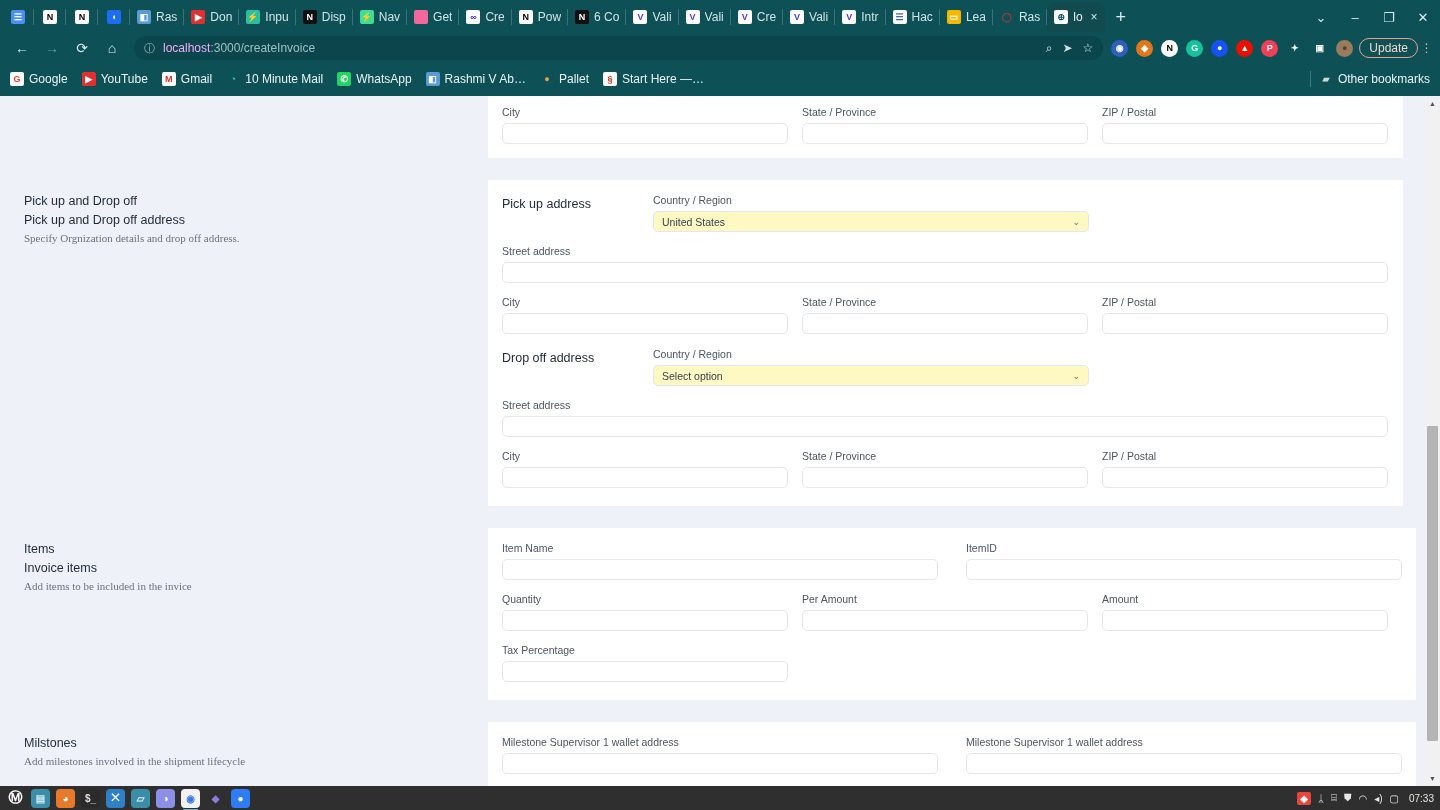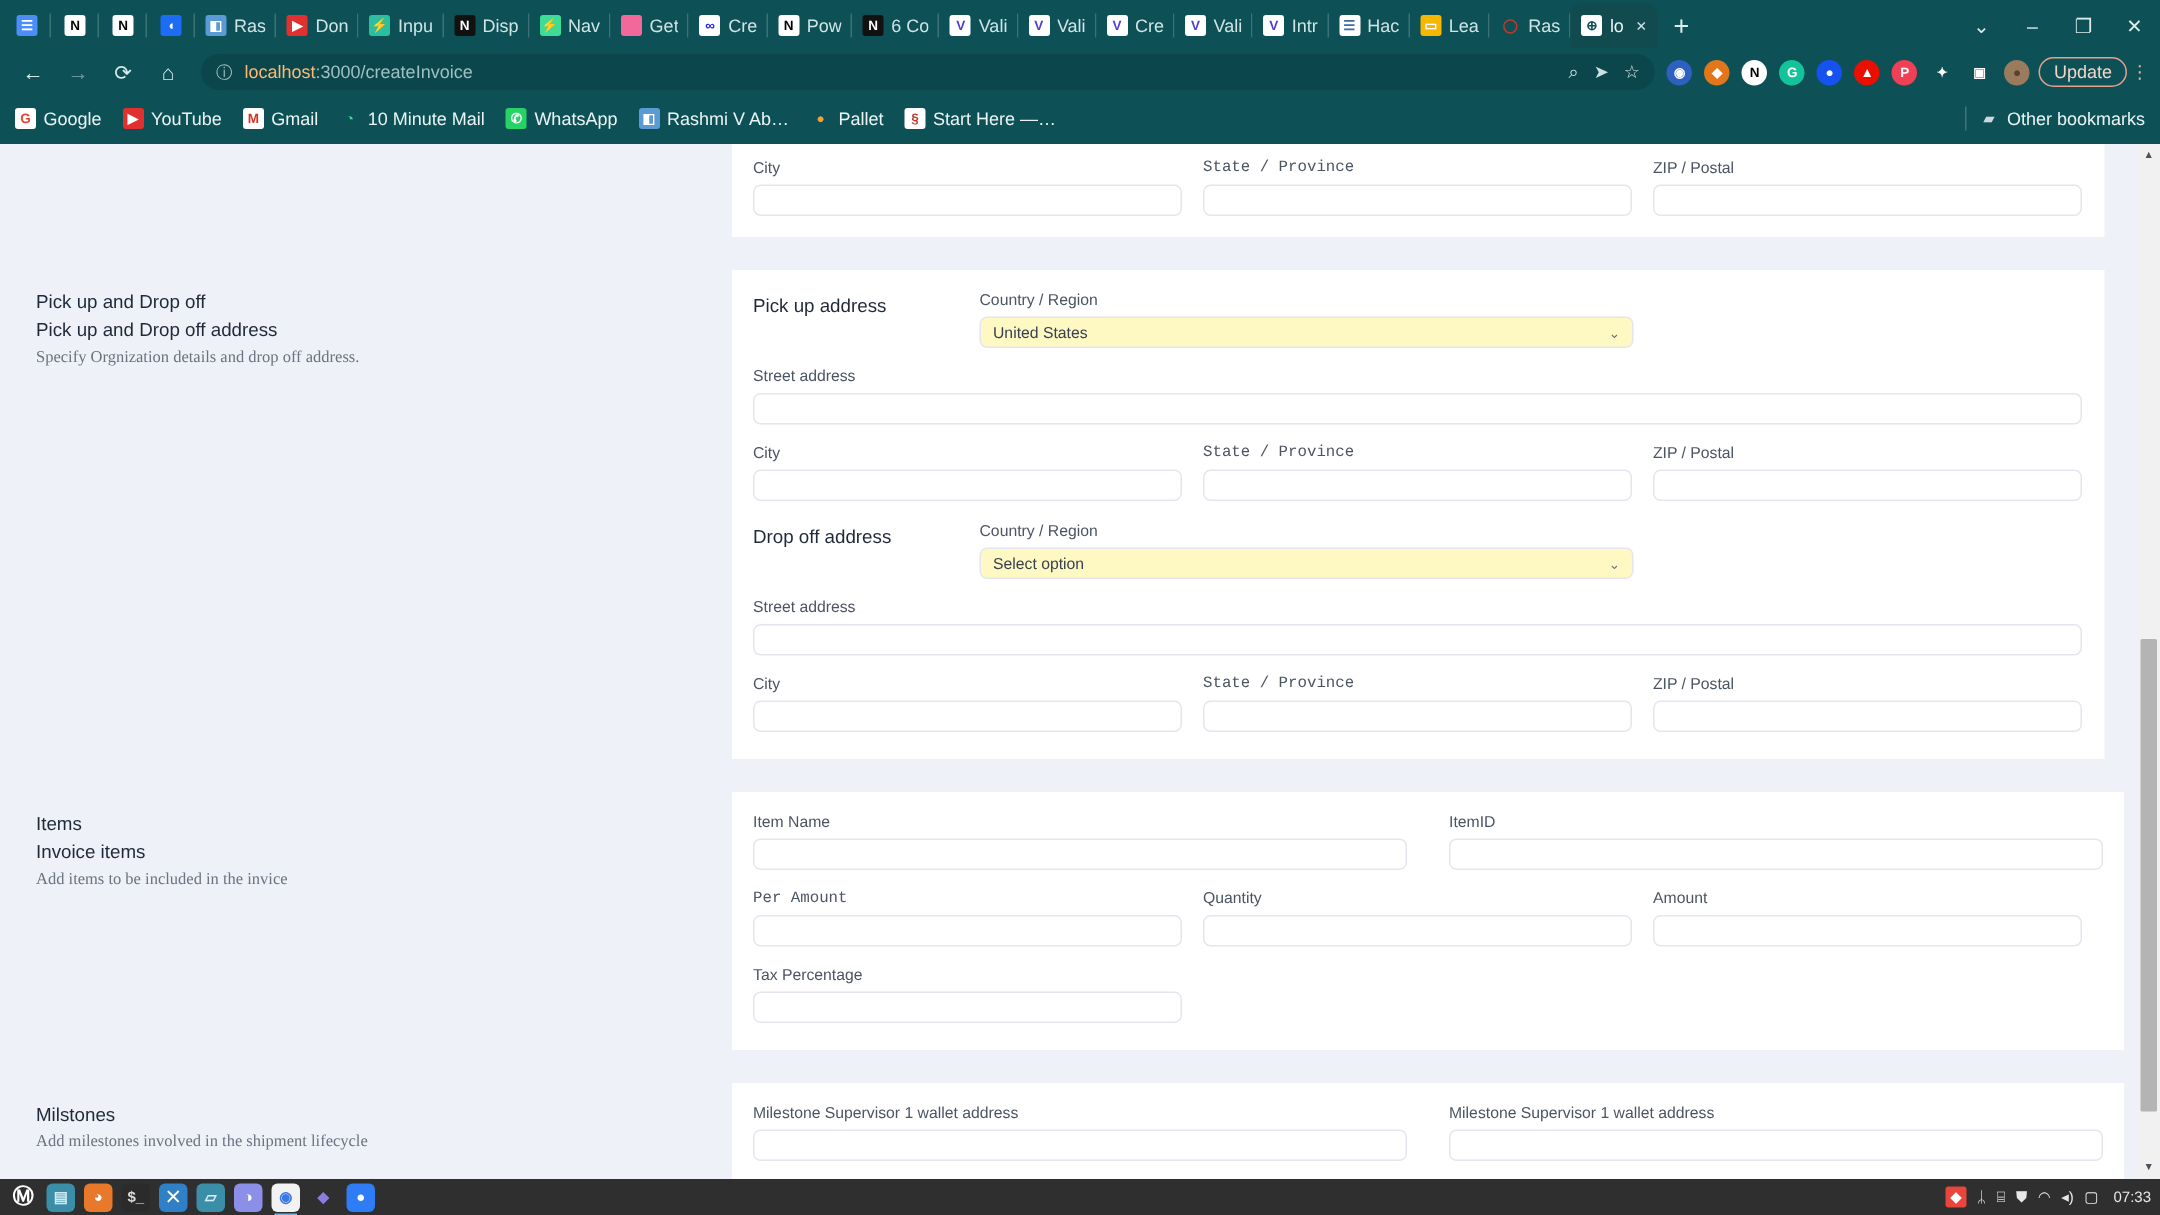--- a/index.html
+++ b/index.html
@@ -41,21 +41,21 @@
 
   .navbar { height: 32px; display: flex; align-items: center; padding: 0 8px; gap: 2px; }
   .navicon { width: 28px; height: 26px; display: flex; align-items: center;
              justify-content: center; color: #d9eaea; font-size: 14px; }
   .omnibox {
     flex: 1; height: 24px; background: #0a464b; border-radius: 13px;
     display: flex; align-items: center; padding: 0 10px; gap: 8px;
     margin: 0 6px; min-width: 0;
   }
   .omnibox .url { font-size: 12px; color: #9fc0c2; white-space: nowrap; }
-  .omnibox .url b { color: #fdba74; font-weight: normal; }
+  .omnibox .url b { color: #f0abfc; font-weight: normal; }
   .omni-right { display: flex; align-items: center; gap: 10px; margin-left: auto; }
   .omni-right span { color: #cfe1e2; font-size: 12px; }
   .ext { width: 17px; height: 17px; border-radius: 50%; display: flex;
          align-items: center; justify-content: center; font-size: 9px;
          color: #fff; font-weight: bold; flex: 0 0 17px; }
   .update {
     border: 1px solid #e6a08a; color: #f2d5c9; border-radius: 12px;
     font-size: 12px; padding: 2px 9px; margin-left: 4px;
   }
   .kebab { color: #e4b9a6; font-size: 12px; letter-spacing: -1px; width: 12px;
@@ -92,21 +92,21 @@
     height: 21px; background: #fff; border: 1px solid #e3e6ee; border-radius: 5px;
   }
   .field .sel {
     height: 21px; background: #fef9c3; border: 1px solid #e3e6ee; border-radius: 5px;
     display: flex; align-items: center; padding: 0 8px;
     font-size: 10.5px; color: #374151; position: relative;
   }
   .field .sel .chev { margin-left: auto; font-size: 9px; color: #6b7280; }
 
   .w-city   { width: 286px; flex: 0 0 286px; }
-  .w-state  { width: 286px; flex: 0 0 286px; font-family: Liberation Mono, monospace; }
+  .w-state  { width: 286px; flex: 0 0 286px; }
   .w-zip    { width: 286px; flex: 0 0 286px; }
   .w-street { width: 886px; flex: 0 0 886px; }
   .w-sel    { width: 436px; flex: 0 0 436px; }
 
   .addr-row { display: flex; align-items: flex-start; margin-bottom: 13px; }
   .addr-label { width: 151px; flex: 0 0 151px; font-size: 12.5px; color: #1f2937;
                 padding-top: 3px; }
   .rowgap { margin-bottom: 13px; }
 
   .divider { height: 22px; background: #eef1f7; }
@@ -430,26 +430,26 @@
               <label>Item Name</label>
               <div class="inp"></div>
             </div>
             <div class="field" style="width:436px;flex:0 0 436px;margin-left:14px">
               <label>ItemID</label>
               <div class="inp"></div>
             </div>
           </div>
 
           <div class="grid rowgap">
+            <div class="field w-city">
+              <label>Quantity</label>
+              <div class="inp"></div>
+            </div>
             <div class="field w-state">
               <label>Per Amount</label>
-              <div class="inp"></div>
-            </div>
-            <div class="field w-city">
-              <label>Quantity</label>
               <div class="inp"></div>
             </div>
             <div class="field w-zip">
               <label>Amount</label>
               <div class="inp"></div>
             </div>
           </div>
 
           <div class="grid">
             <div class="field w-city">

